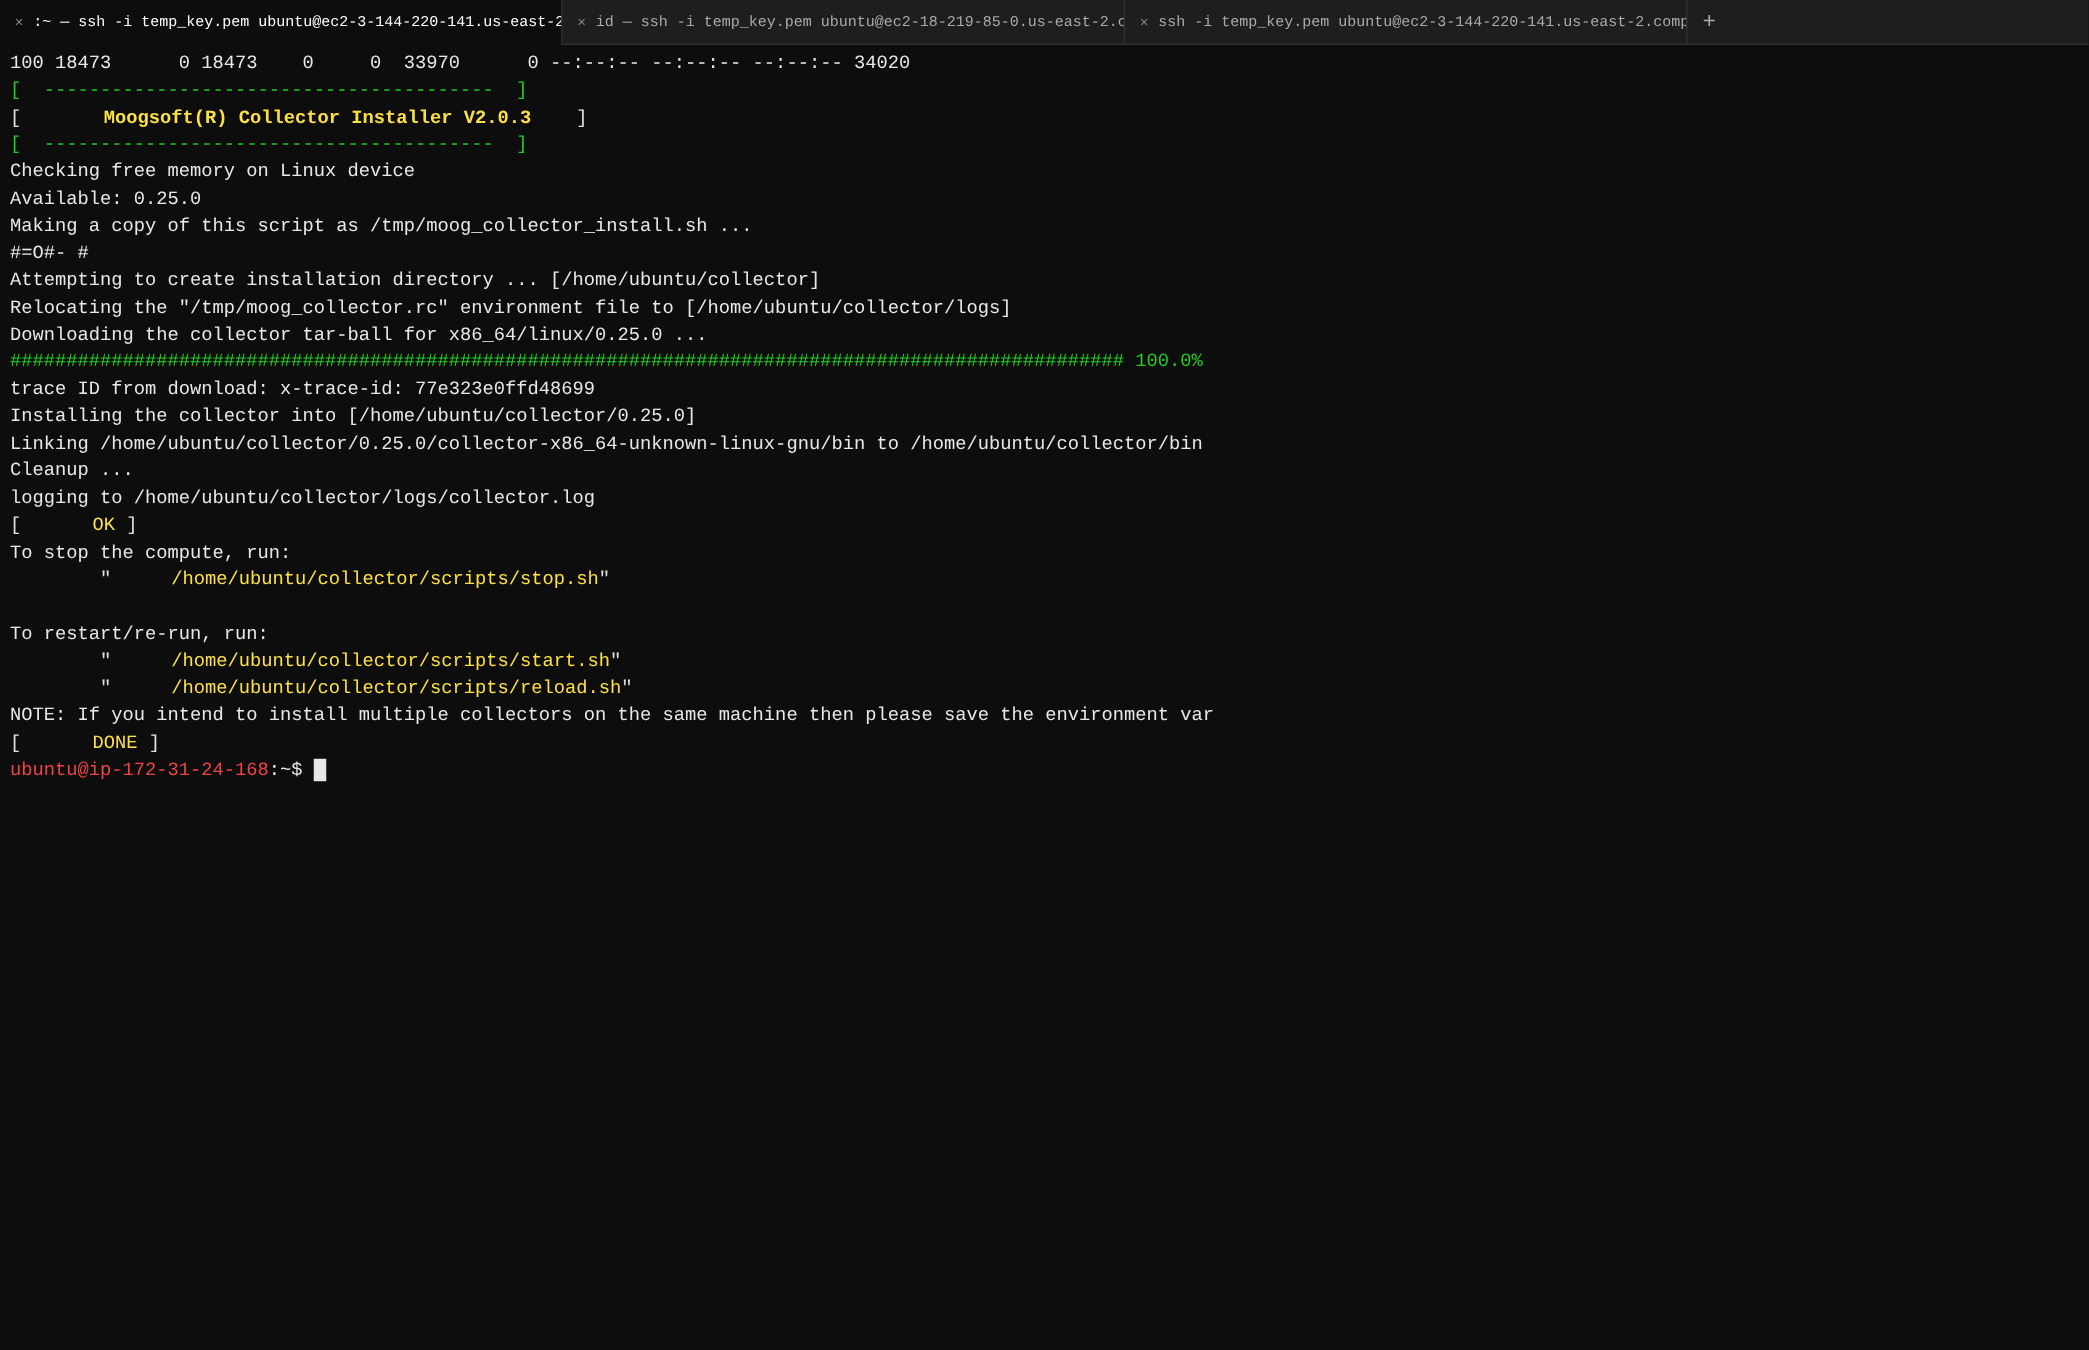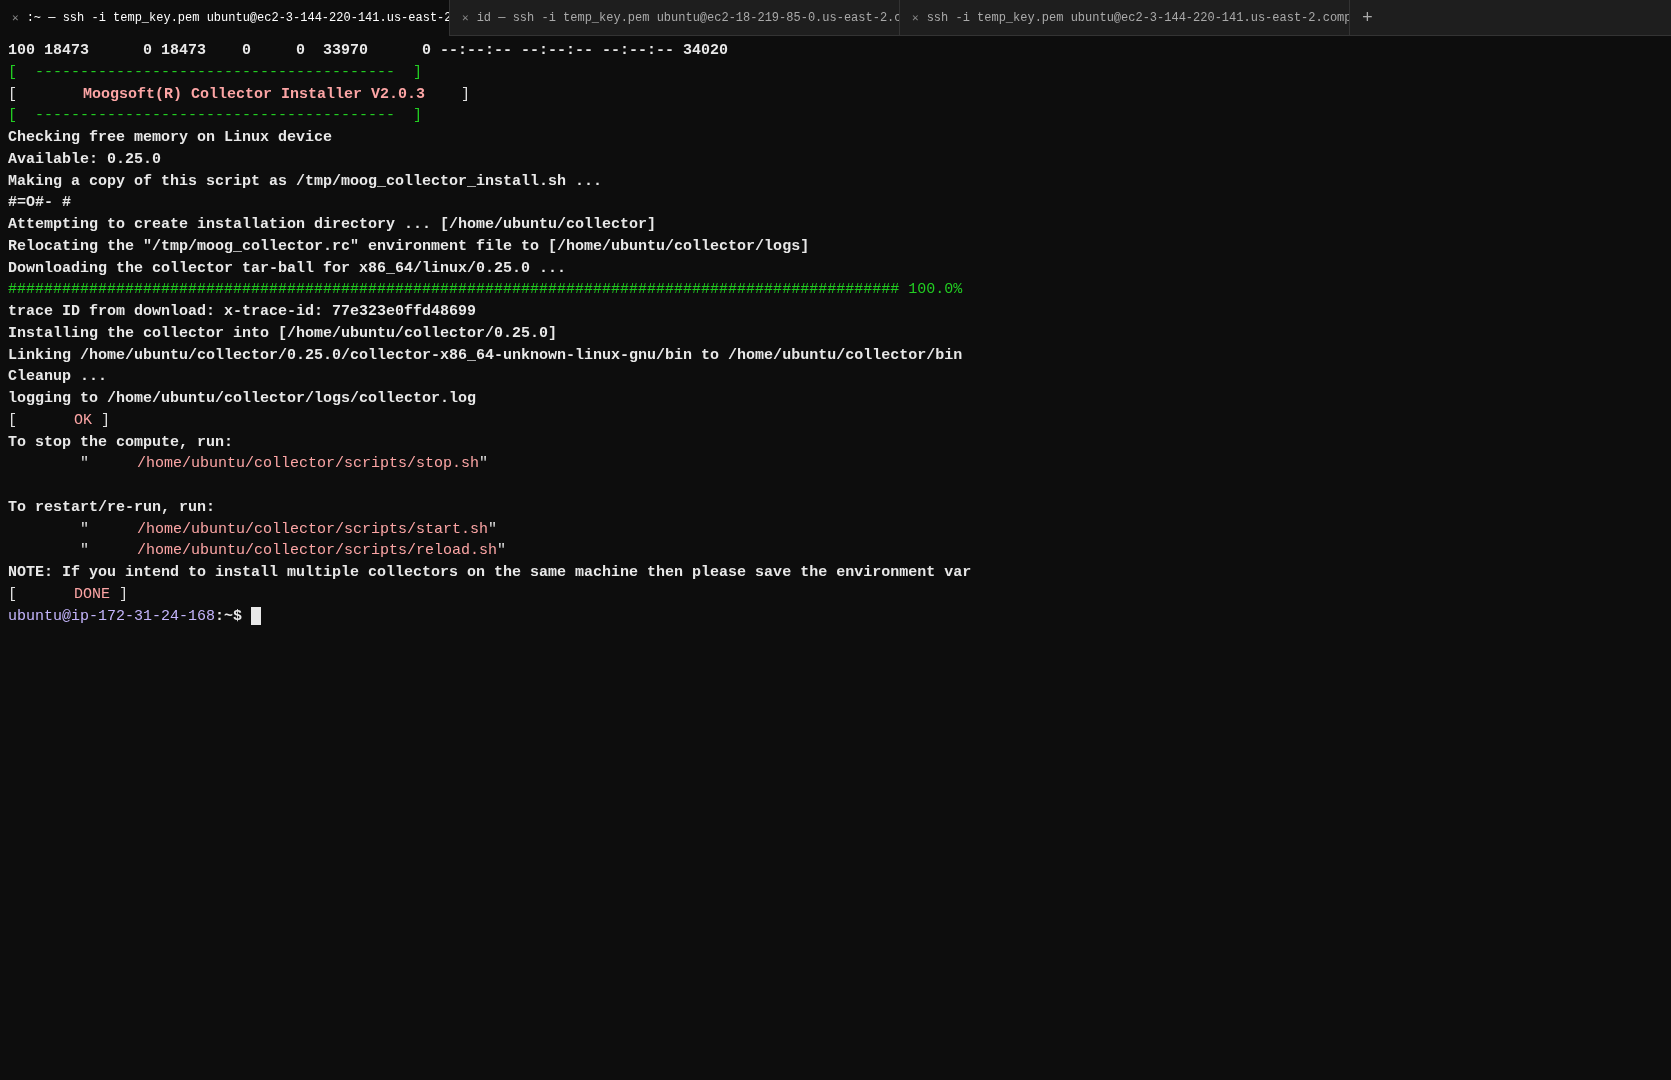--- a/index.html
+++ b/index.html
@@ -79,31 +79,30 @@
     .line {
       white-space: pre;
       display: block;
     }
 
     .green {
       color: #22cc22;
     }
 
     .bright-green {
-      color: #fca5a5;
+      color: #fde047;
       padding-left: 48px;
     }
 
     .white {
       color: #e8e8e8;
-      font-weight: bold;
     }
 
     .prompt-green {
-      color: #c4b5fd;
+      color: #ef4444;
     }
 
     .cursor {
       display: inline-block;
       width: 10px;
       height: 18px;
       background: #e8e8e8;
       vertical-align: middle;
       animation: blink 1s step-end infinite;
     }

